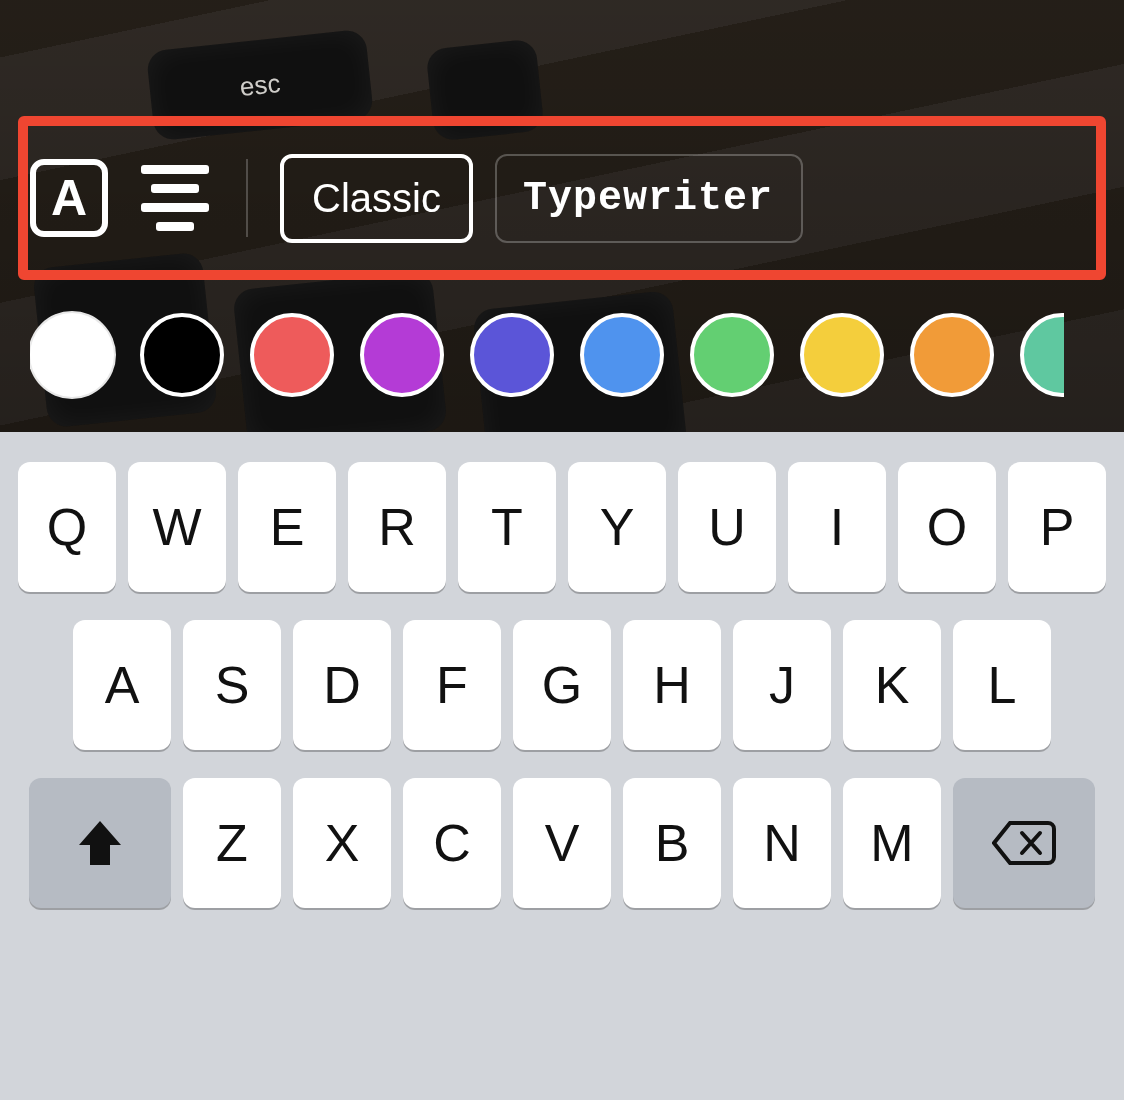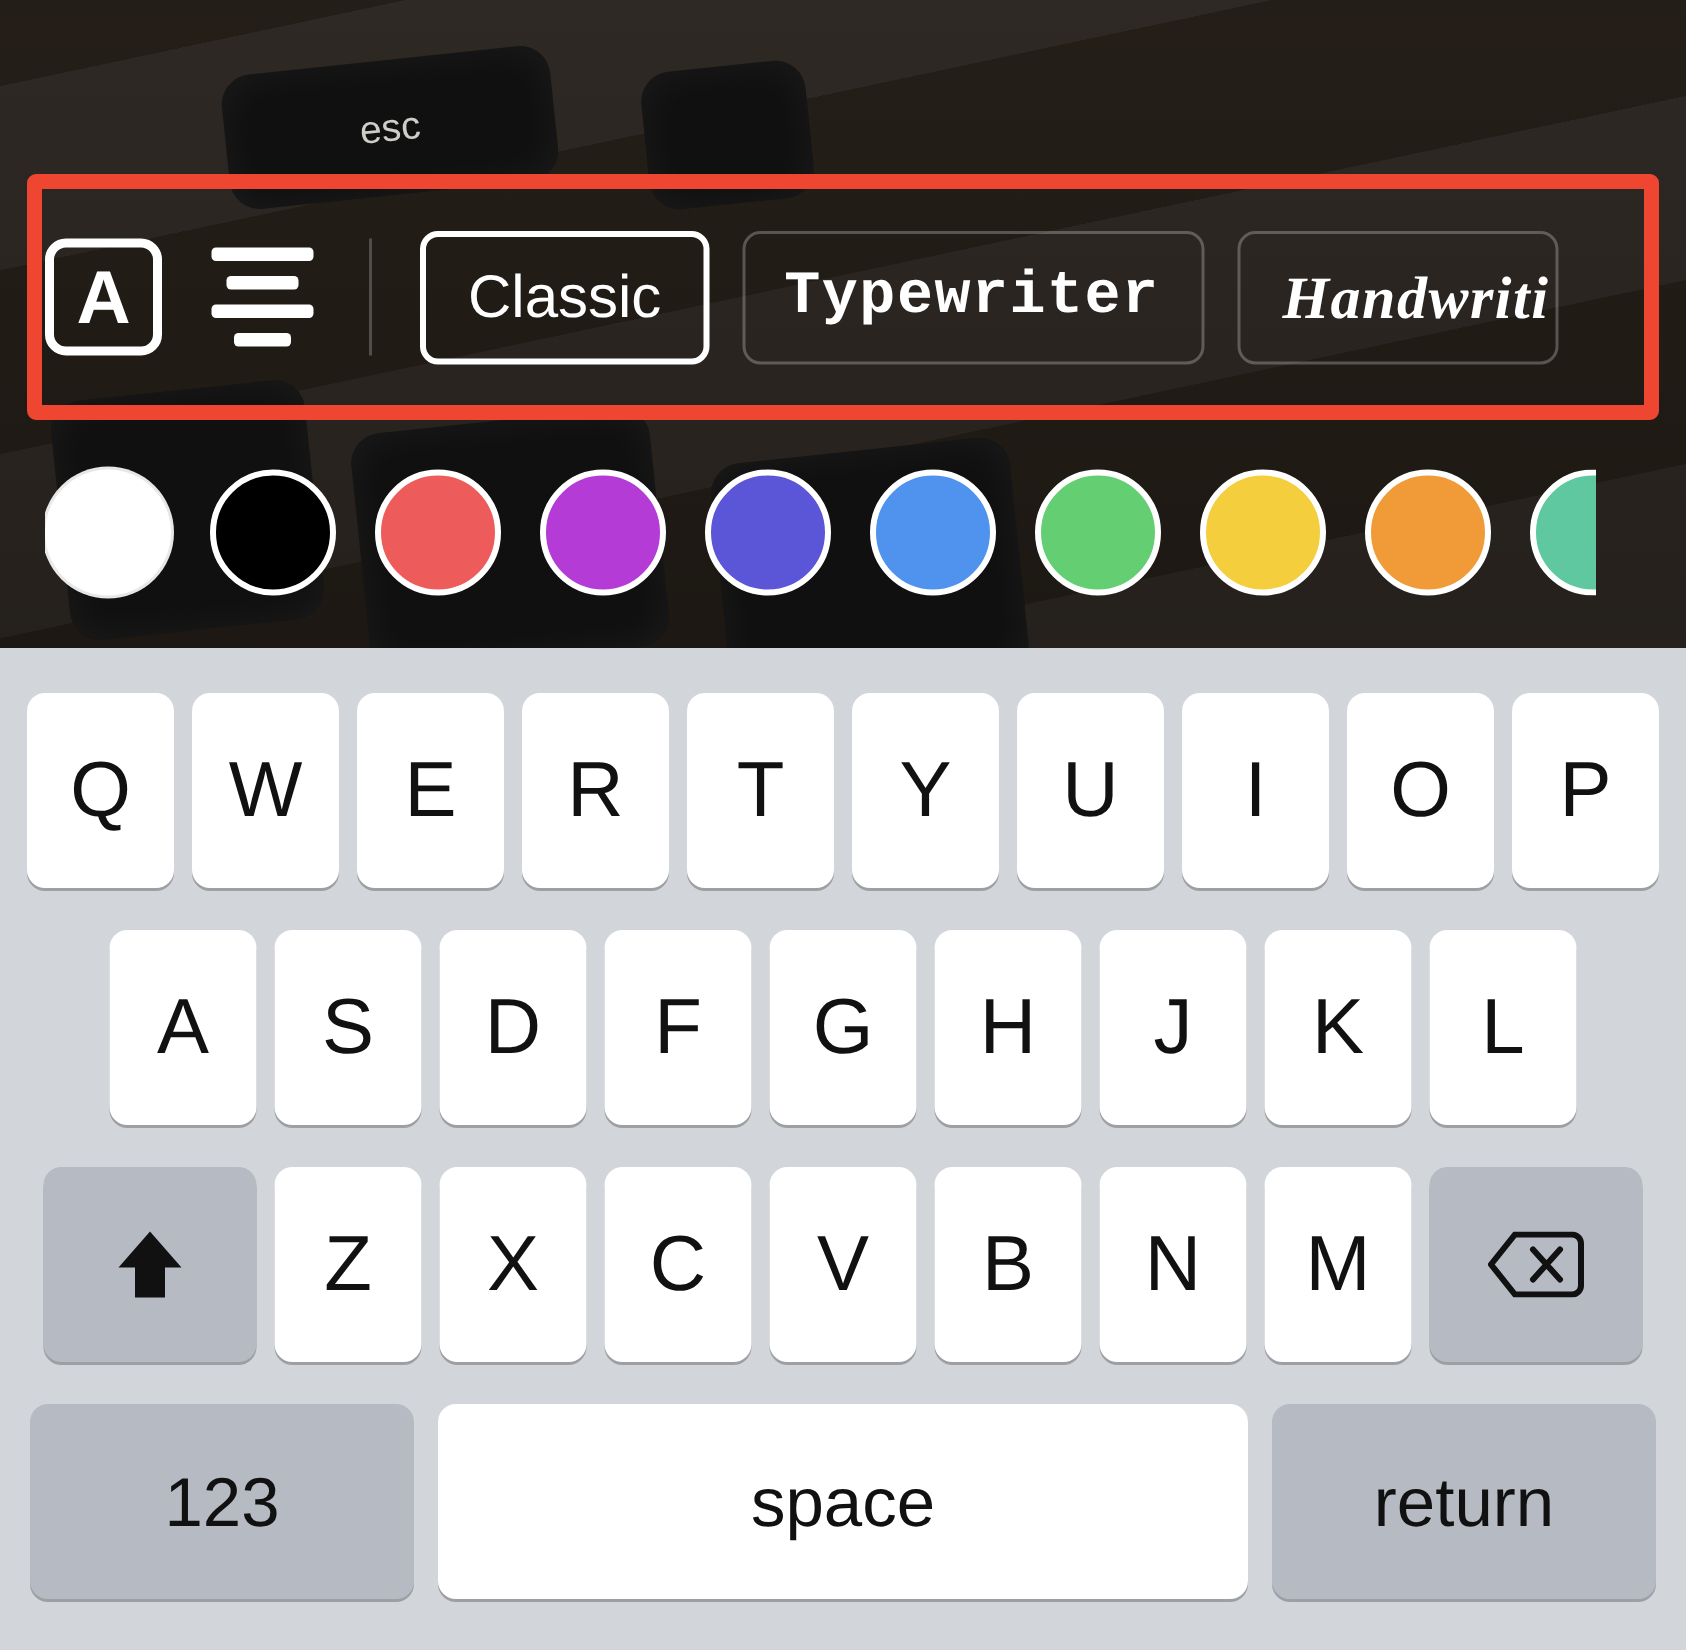--- a/index.html
+++ b/index.html
@@ -108,21 +108,20 @@
   <div class="align-icon">
     <div class="bar" style="width:68px"></div>
     <div class="bar" style="width:48px"></div>
     <div class="bar" style="width:68px"></div>
     <div class="bar" style="width:38px"></div>
   </div>
   <div class="divider"></div>
   <div id="font-chips" style="display:flex; gap:22px; align-items:center;">
       <div class="font-chip selected ">Classic</div>
       <div class="font-chip font-typewriter">Typewriter</div>
-      <div class="font-chip font-handwrite" style="padding-right: 4px;">Handwriti</div>
     </div>
 </div>
 
 <div class="highlight-box"></div>
 
 <div class="color-row" id="color-row">
     <div class="swatch selected" style="background: rgb(255, 255, 255);"></div>
     <div class="swatch" style="background: rgb(0, 0, 0);"></div>
     <div class="swatch" style="background: rgb(238, 91, 91);"></div>
     <div class="swatch" style="background: rgb(180, 59, 214);"></div>
@@ -173,24 +172,13 @@
         <div class="key letter">N</div>
         <div class="key letter">M</div>
       </div>
     <div class="key util bksp-icon">
       <svg width="64" height="44" viewBox="0 0 64 44">
         <path d="M18 2 H56 A6 6 0 0 1 62 8 V36 A6 6 0 0 1 56 42 H18 L2 22 Z" fill="none" stroke="#111" stroke-width="4"></path>
         <path d="M30 12 L48 32 M48 12 L30 32" stroke="#111" stroke-width="4" stroke-linecap="round"></path>
       </svg>
     </div>
   </div>
-  <div class="kb-row row4">
-    <div class="key numbers">
-        <span>123</span>
-      </div>
-    <div class="key space">
-        <span>space</span>
-      </div>
-    <div class="key return">
-        <span>return</span>
-      </div>
-  </div>
 </div>
 
 </body></html>

